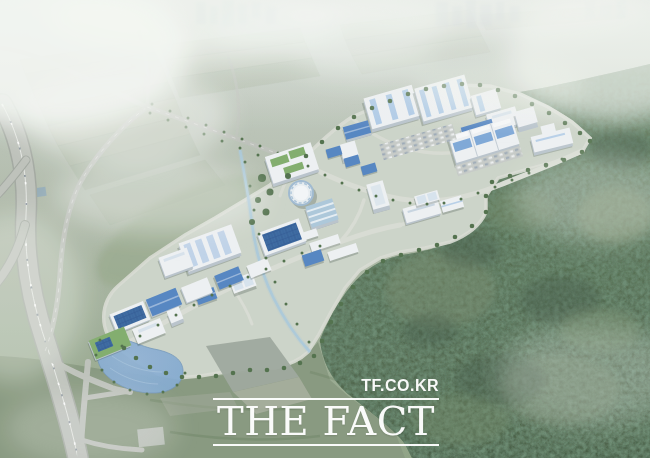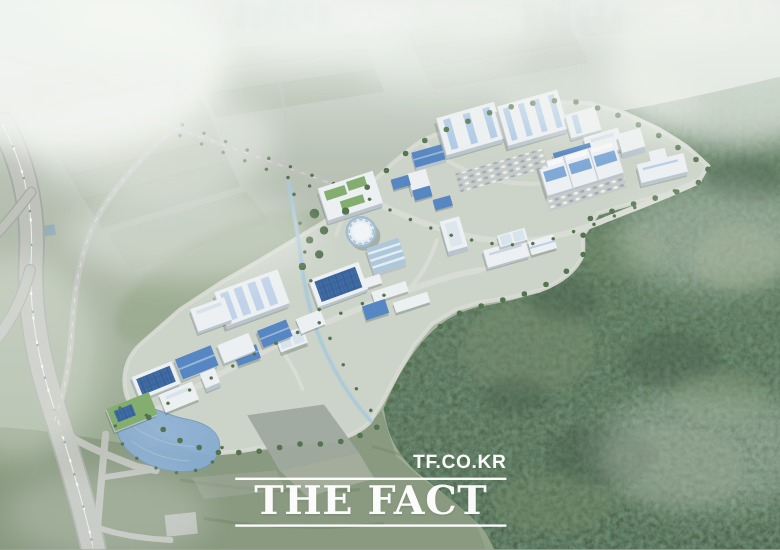--- a/index.html
+++ b/index.html
@@ -17,28 +17,28 @@
   .parking{fill:#c5cac6}
   .tree{fill:var(--tree-green,#4a6b44)}
   .treerow{fill:none;stroke:none}
   .cloud{fill:var(--cloud-white,#f5f8f4)}
   .road{stroke:var(--road-light,#d8dcd3);fill:none;stroke-linecap:round}
   .hwy{stroke:var(--highway-grey,#bcc0b9);fill:none;stroke-linecap:round}
   .hwycase{stroke:#a0a69e;fill:none;stroke-linecap:round}
   .fieldline{stroke:#8e9e86;stroke-width:.6;stroke-opacity:.55}
 
   
-  .watermark{position:absolute;left:196px;top:378px;width:226px;
+  .watermark{position:absolute;left:213px;top:378px;width:226px;
              color:var(--watermark-white,#fff);opacity:.96;z-index:5;
              text-shadow:0 1px 2px rgba(0,0,0,.12);}
   .wm-url{font-family:"Liberation Sans",sans-serif;font-weight:700;font-size:16px;
           line-height:1;text-align:right;letter-spacing:.5px;margin-bottom:4px;}
   .wm-rule{height:2px;background:var(--watermark-white,#fff);}
-  .wm-brand{font-family:"DejaVu Serif","Liberation Serif",serif;font-weight:700;
-            font-size:33px;line-height:1.05;text-align:center;letter-spacing:.5px;
+  .wm-brand{font-family:"DejaVu Serif","Liberation Serif",serif;font-weight:400;
+            font-size:40px;line-height:1.05;text-align:center;letter-spacing:.5px;
             white-space:nowrap;}
   .wm-rule.bottom{margin-top:2px;}
 </style>
 </head>
 <body>
 
 <div class="stage">
 <svg width="650" height="458" viewBox="0 0 650 458">
   <defs>
     <linearGradient id="gBase" x1="0" y1="0" x2="0" y2="1">

